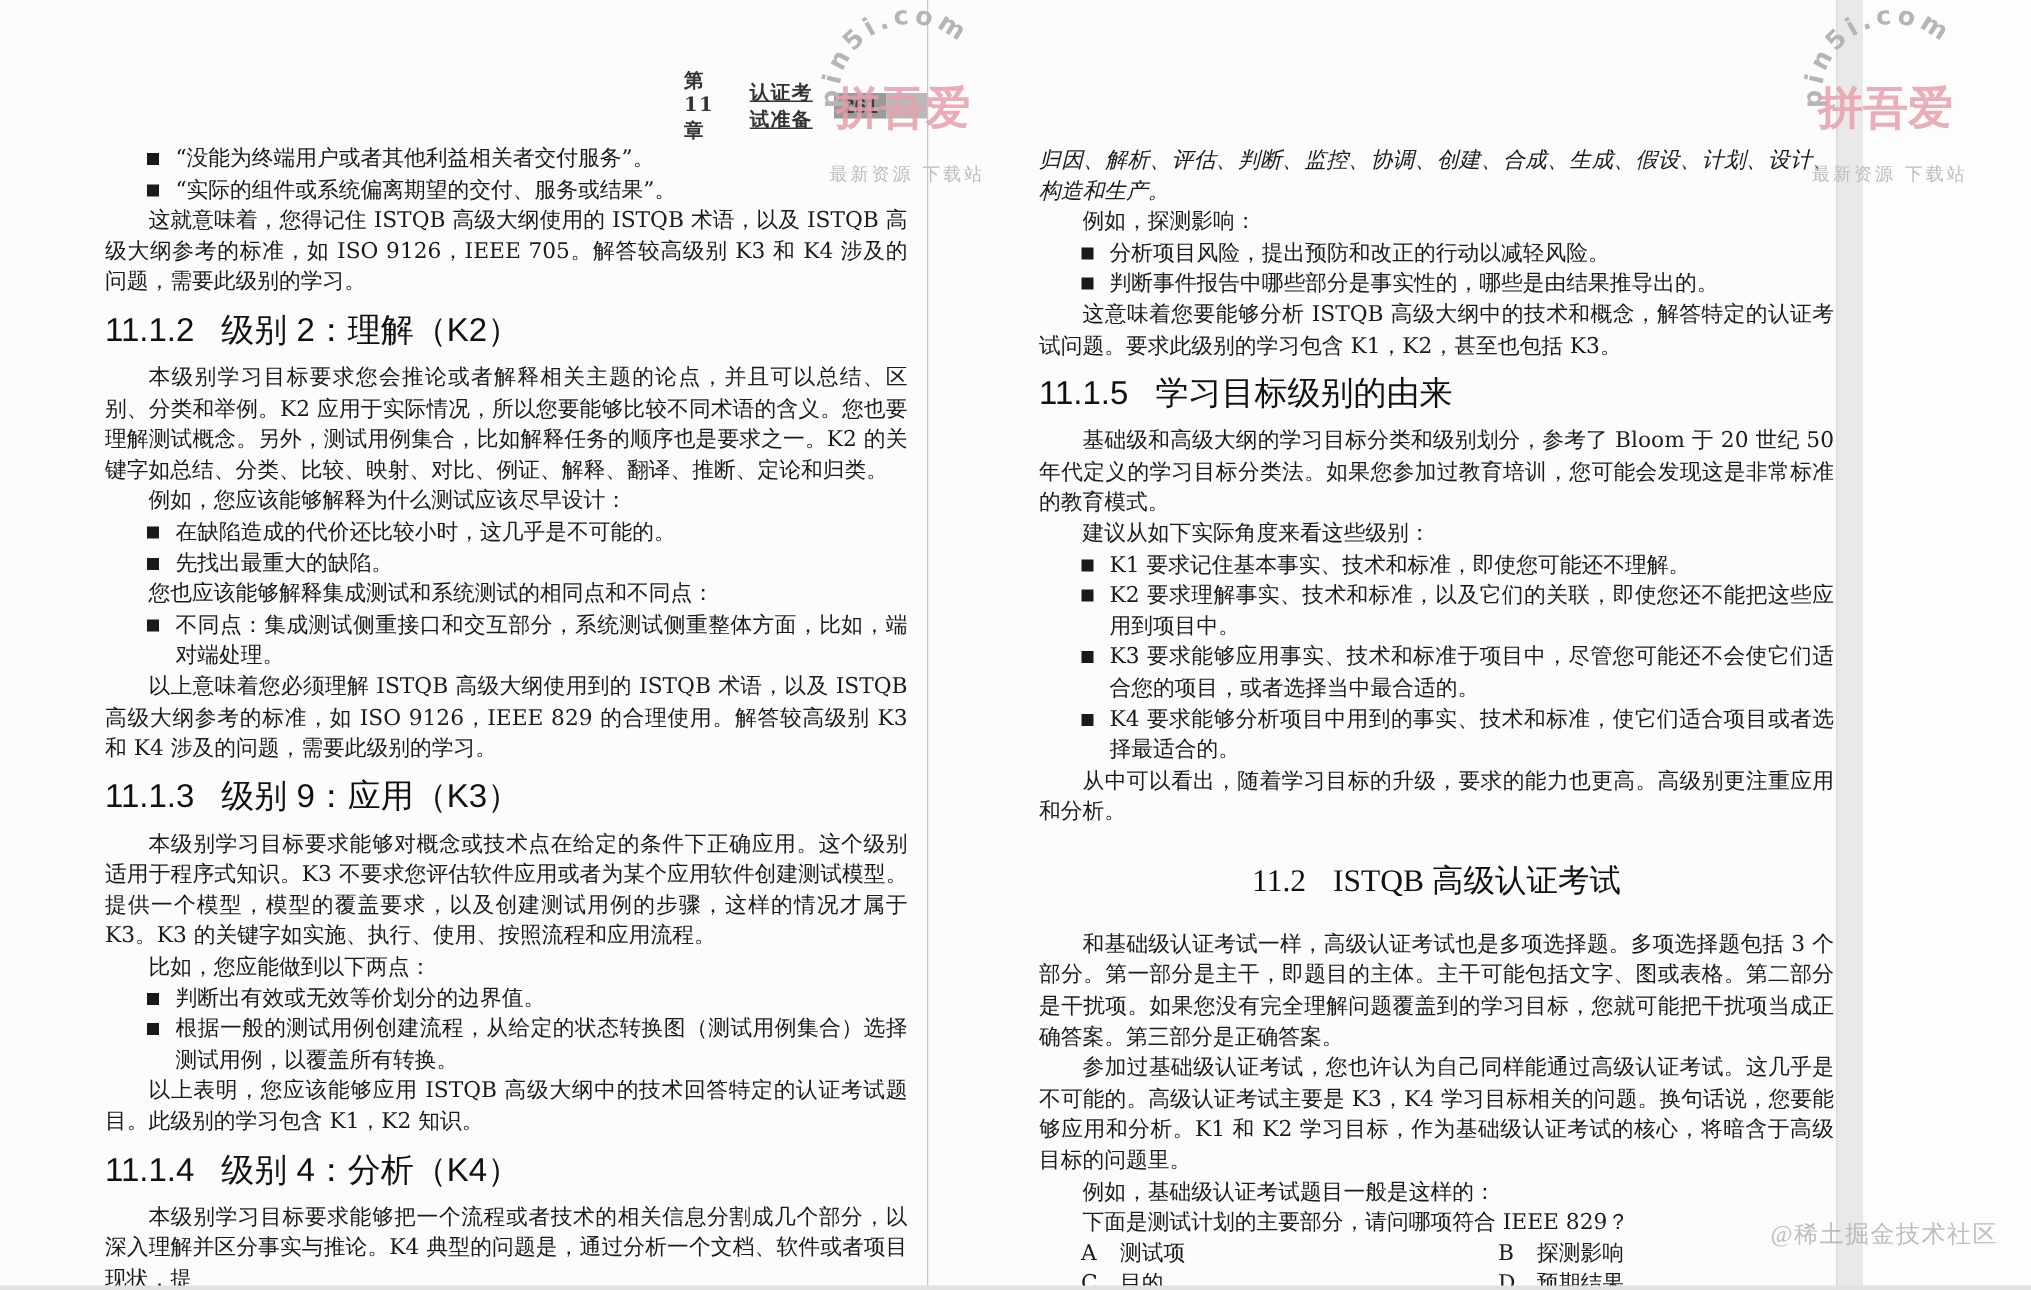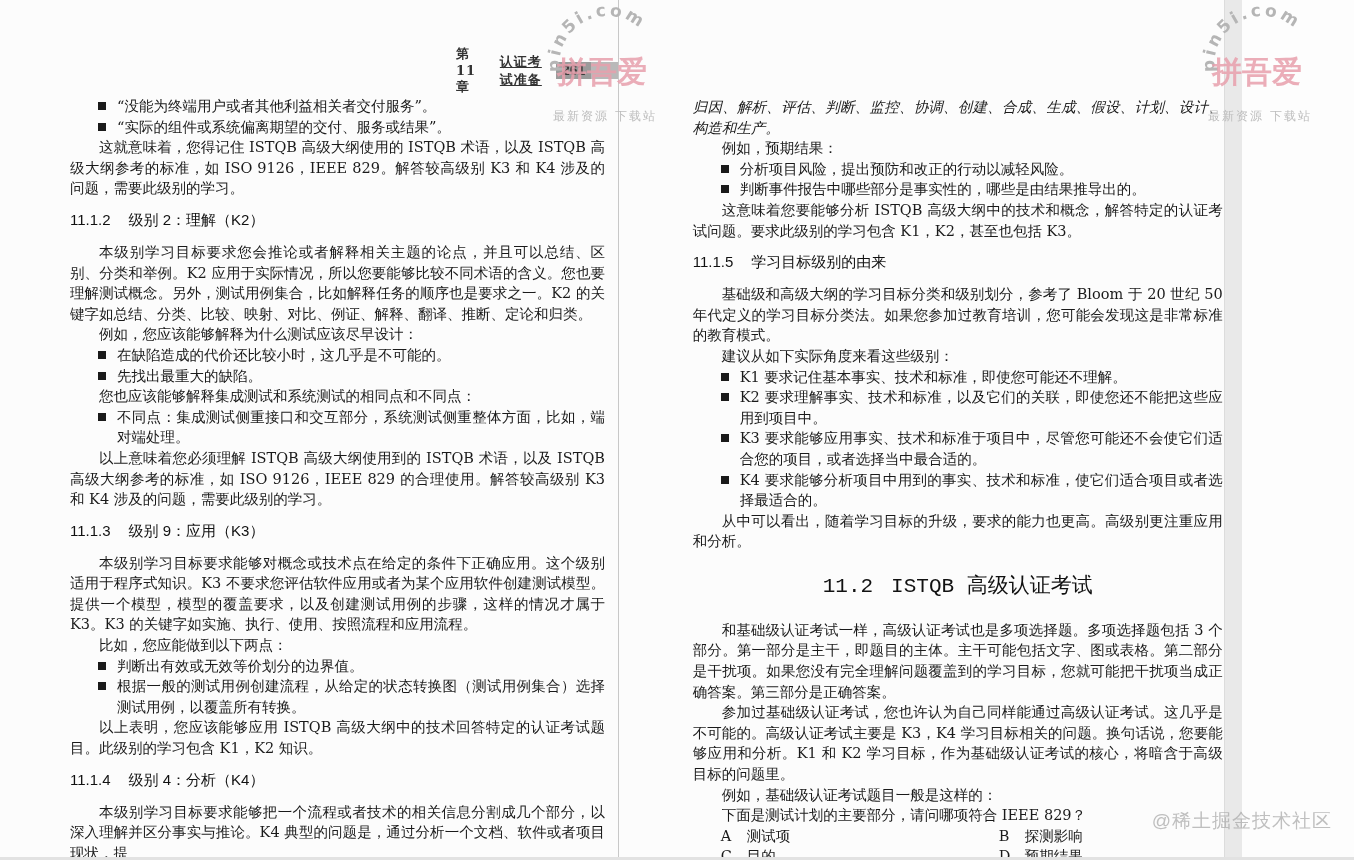--- a/index.html
+++ b/index.html
@@ -103,33 +103,33 @@
       left: 28px;
       top: 6px;
       width: 8px;
       height: 8px;
       background: #1a1a1a;
     }
 
     h3 {
       margin: 0;
       font-family: "Liberation Sans", "DejaVu Sans", sans-serif;
-      font-size: 15px;
+      font-size: 22px;
       font-weight: normal;
       line-height: 24px;
       color: #111;
     }
     .sec-num { margin-right: 18px; }
     .gap-before-h3 { height: 9px; }
     .gap-after-h3 { height: 10px; }
 
     h2 {
       margin: 0;
       text-align: center;
-      font-family: Liberation Mono, monospace;
+      font-family: Liberation Serif, serif;
       font-size: 21px;
       font-weight: normal;
       line-height: 30px;
       color: #111;
     }
     .h2-num { margin-right: 18px; }
 
     .options {
       display: grid;
       grid-template-columns: 278px 200px;
@@ -146,43 +146,43 @@
     .stamp {
       width: 130px;
       height: 130px;
     }
     .wm-left { left: 540px; top: 2px; }
     .wm-right { left: 1195px; top: 2px; }
     .corner-wm {
       position: absolute;
       right: 22px;
       bottom: 26px;
-      font-family: Liberation Sans, sans-serif;
-      font-size: 19px;
+      font-family: Liberation Serif, serif;
+      font-size: 16px;
       color: rgba(170,170,170,0.75);
       letter-spacing: 1px;
     }
   </style>
 </head>
 <body>
 
 <div class="spread">
 
   <div class="page left">
     <div class="run-head left">
       <span>第 11 章</span>
       <span class="title">认证考试准备</span>
       <span class="pg-box">261</span>
       <span class="pg-tail"></span>
     </div>
 
     <div class="content">
       <p class="bullet"><span class="sq"></span><span>“没能为终端用户或者其他利益相关者交付服务”。</span></p>
       <p class="bullet"><span class="sq"></span><span>“实际的组件或系统偏离期望的交付、服务或结果”。</span></p>
-      <p class="para">这就意味着，您得记住 ISTQB 高级大纲使用的 ISTQB 术语，以及 ISTQB 高级大纲参考的标准，如 ISO 9126，IEEE 829。解答较高级别 K3 和 K4 涉及的问题，需要此级别的学习。</p>
+      <p class="para">这就意味着，您得记住 ISTQB 高级大纲使用的 ISTQB 术语，以及 ISTQB 高级大纲参考的标准，如 ISO 9126，IEEE 705。解答较高级别 K3 和 K4 涉及的问题，需要此级别的学习。</p>
 
       <div class="gap-before-h3"></div>
       <h3><span class="sec-num">11.1.2</span><span>级别 2：理解（K2）</span></h3>
       <div class="gap-after-h3"></div>
 
       <p class="para">本级别学习目标要求您会推论或者解释相关主题的论点，并且可以总结、区别、分类和举例。K2 应用于实际情况，所以您要能够比较不同术语的含义。您也要理解测试概念。另外，测试用例集合，比如解释任务的顺序也是要求之一。K2 的关键字如总结、分类、比较、映射、对比、例证、解释、翻译、推断、定论和归类。</p>
       <p class="indent-line">例如，您应该能够解释为什么测试应该尽早设计：</p>
       <p class="bullet"><span class="sq"></span><span>在缺陷造成的代价还比较小时，这几乎是不可能的。</span></p>
       <p class="bullet"><span class="sq"></span><span>先找出最重大的缺陷。</span></p>
       <p class="indent-line">您也应该能够解释集成测试和系统测试的相同点和不同点：</p>
@@ -204,21 +204,21 @@
       <div class="gap-after-h3"></div>
 
       <p class="para">本级别学习目标要求能够把一个流程或者技术的相关信息分割成几个部分，以深入理解并区分事实与推论。K4 典型的问题是，通过分析一个文档、软件或者项目现状，提</p>
     </div>
   </div>
 
   <div class="page right">
 
     <div class="content">
       <p class="para-noind">归因、解析、评估、判断、监控、协调、创建、合成、生成、假设、计划、设计、构造和生产。</p>
-      <p class="indent-line">例如，预期结果：</p>
+      <p class="indent-line">例如，探测影响：</p>
       <p class="bullet"><span class="sq"></span><span>分析项目风险，提出预防和改正的行动以减轻风险。</span></p>
       <p class="bullet"><span class="sq"></span><span>判断事件报告中哪些部分是事实性的，哪些是由结果推导出的。</span></p>
       <p class="para">这意味着您要能够分析 ISTQB 高级大纲中的技术和概念，解答特定的认证考试问题。要求此级别的学习包含 K1，K2，甚至也包括 K3。</p>
 
       <div class="gap-before-h3"></div>
       <h3><span class="sec-num">11.1.5</span><span>学习目标级别的由来</span></h3>
       <div class="gap-after-h3"></div>
 
       <p class="para">基础级和高级大纲的学习目标分类和级别划分，参考了 Bloom 于 20 世纪 50 年代定义的学习目标分类法。如果您参加过教育培训，您可能会发现这是非常标准的教育模式。</p>
       <p class="indent-line">建议从如下实际角度来看这些级别：</p>

